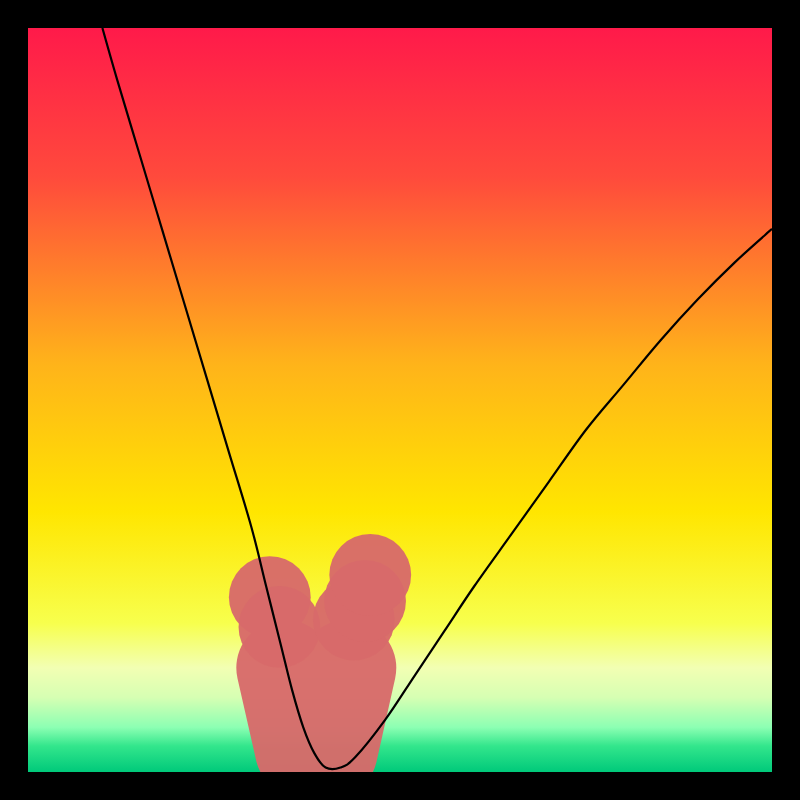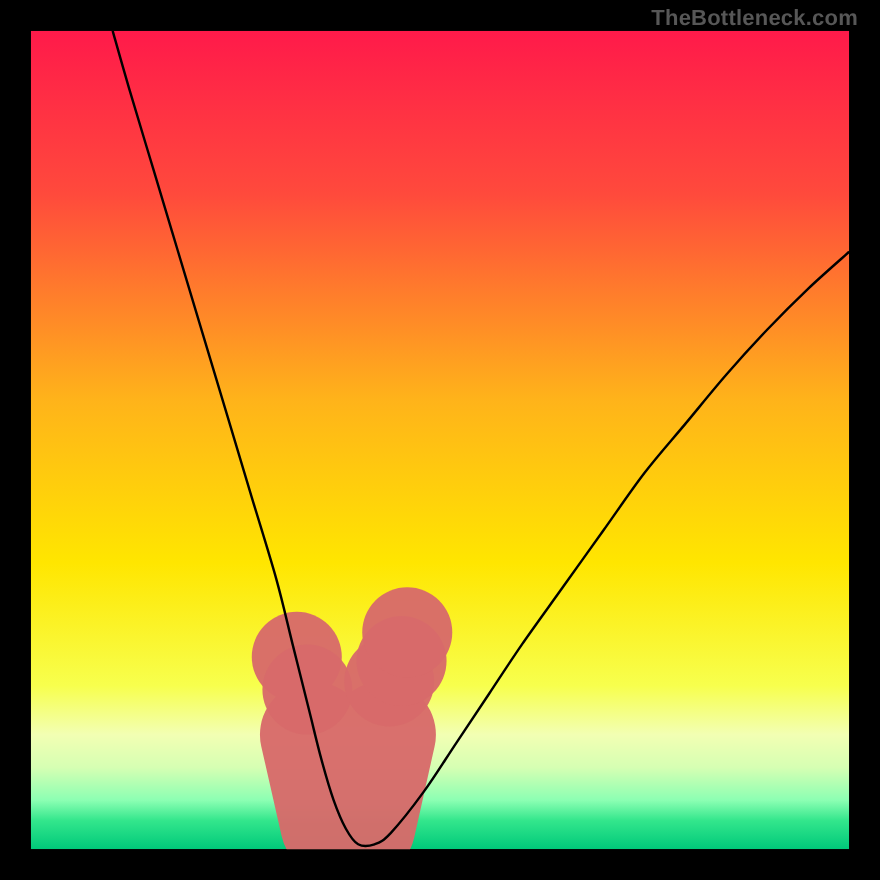--- a/index.html
+++ b/index.html
@@ -5,21 +5,20 @@
   html,body{margin:0;padding:0;width:800px;height:800px;overflow:hidden;background:#000;font-family:Arial,Helvetica,sans-serif}
   .frame{position:relative;width:800px;height:800px;background:#000}
   .plot{position:absolute;left:28px;top:28px;width:744px;height:744px}
   .watermark{position:absolute;top:6px;right:20px;font-size:20px;font-weight:600;color:#575757;letter-spacing:.2px}
   svg{display:block}
 </style>
 </head>
 <body>
 <div class="frame">
 
-  <div class="watermark">TheBottleneck.com</div>
 
   <div class="plot">
     <svg id="svg" width="744" height="744" viewBox="0 0 744 744">
         <defs>
           <linearGradient id="bg" x1="0" y1="0" x2="0" y2="1">
             <stop offset="0%" stop-color="#ff1a4a"></stop>
             <stop offset="20%" stop-color="#ff4a3c"></stop>
             <stop offset="45%" stop-color="#ffb31a"></stop>
             <stop offset="65%" stop-color="#ffe600"></stop>
             <stop offset="80%" stop-color="#f7ff4d"></stop>

